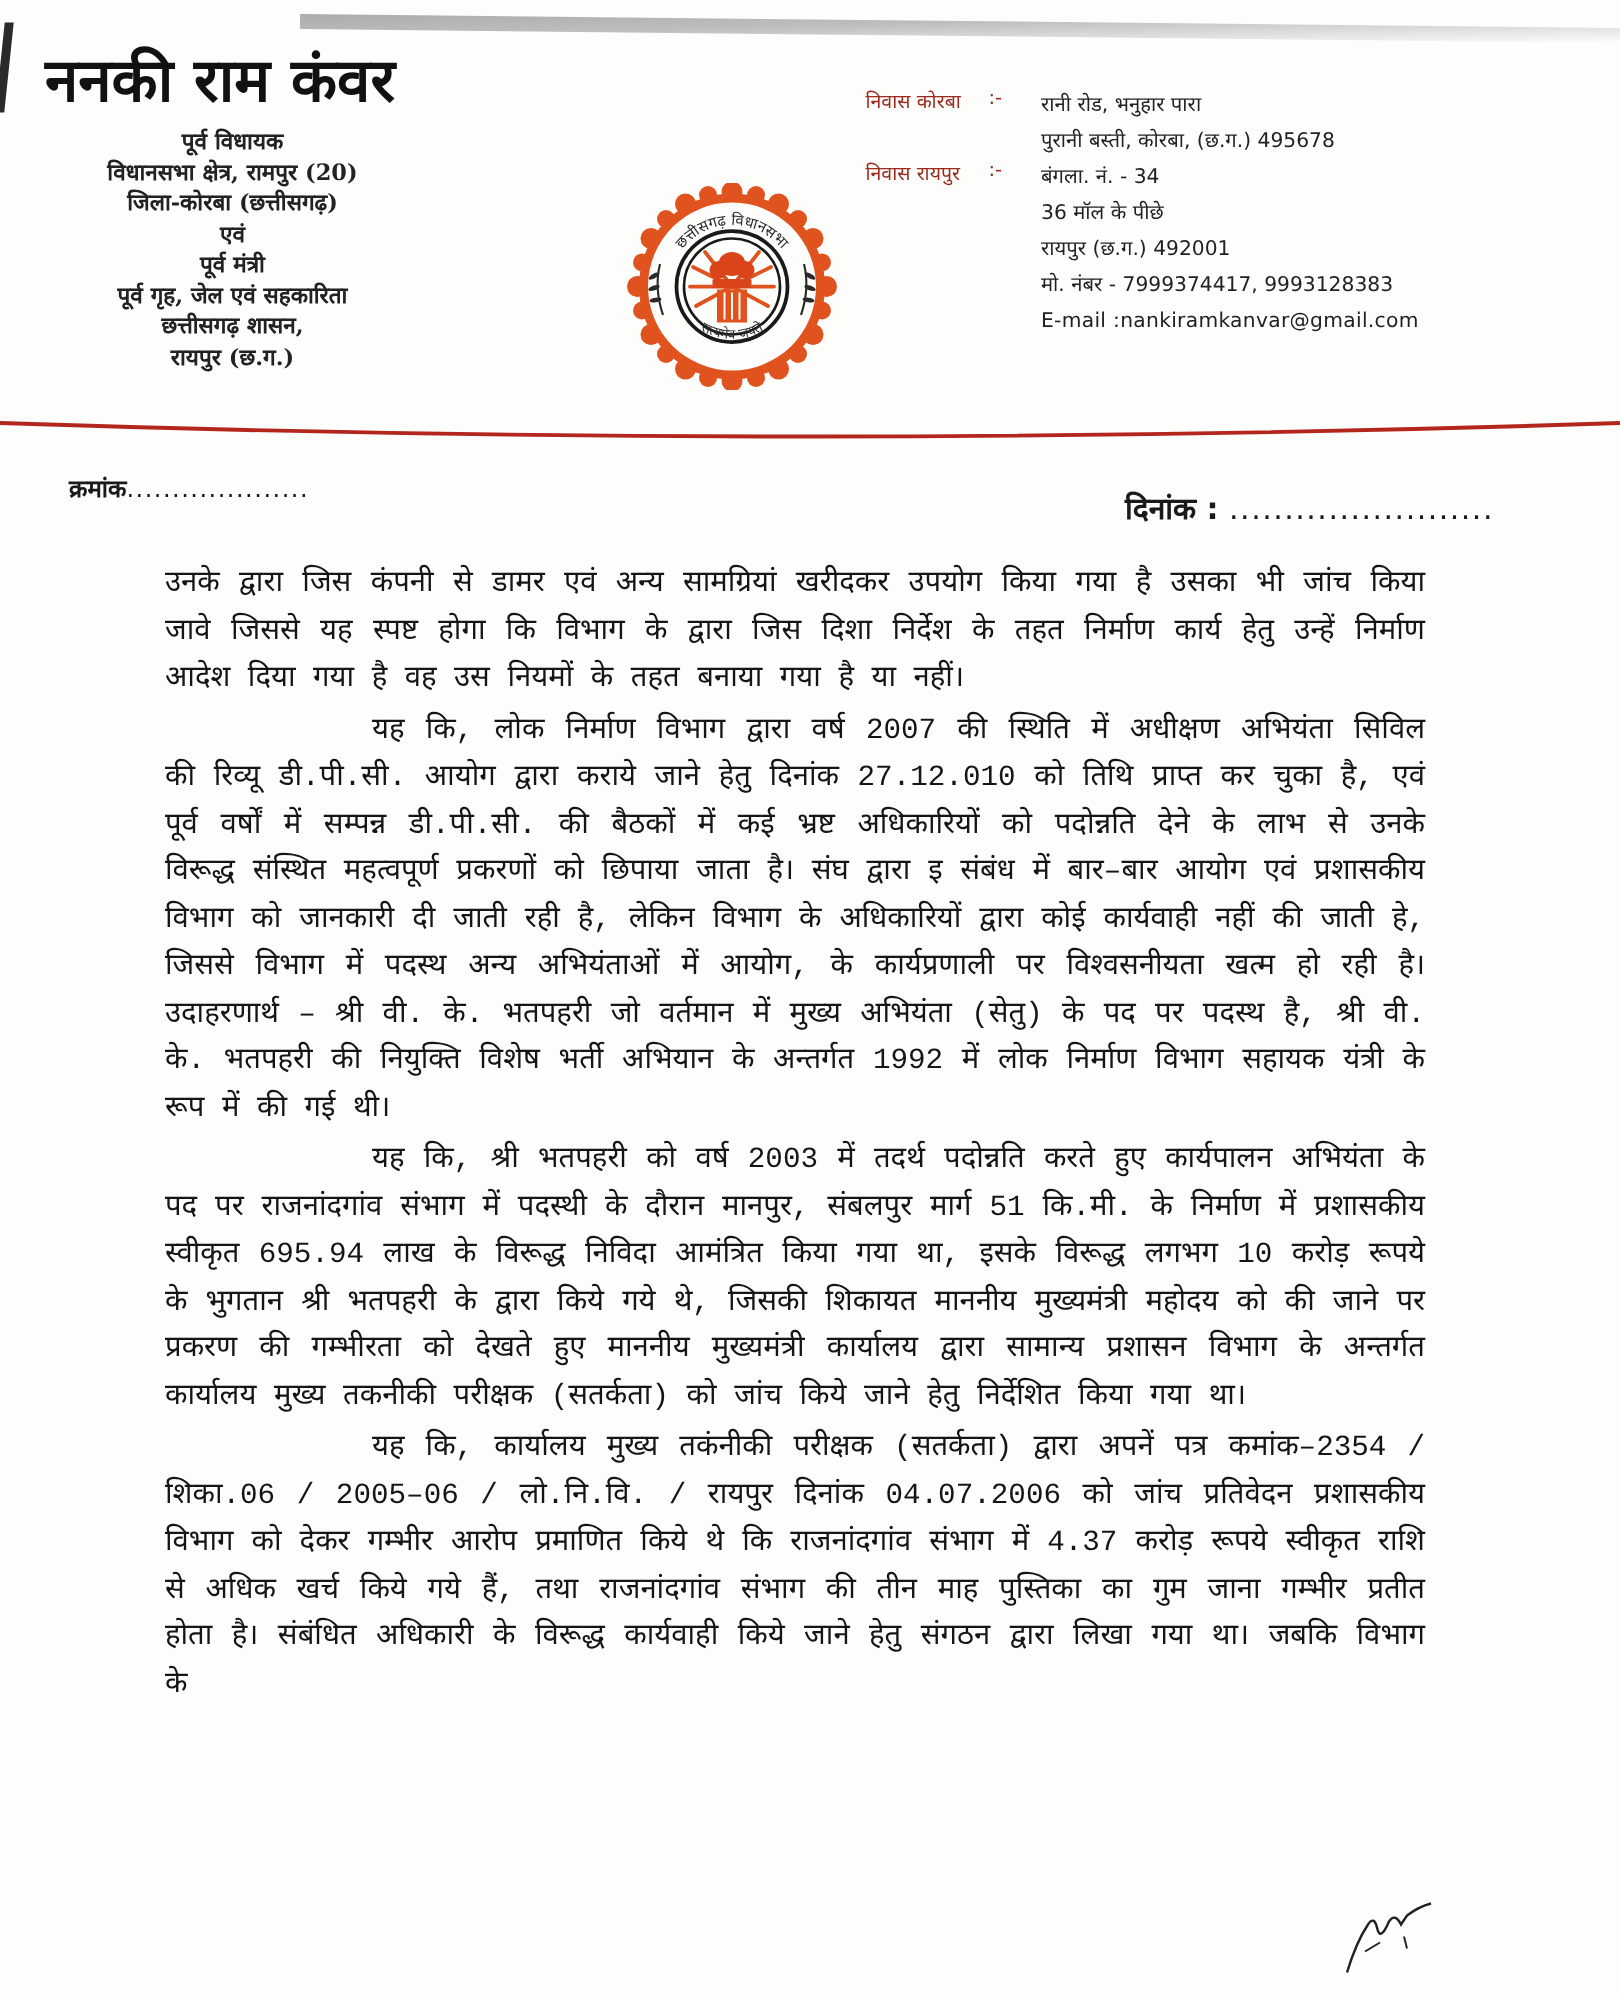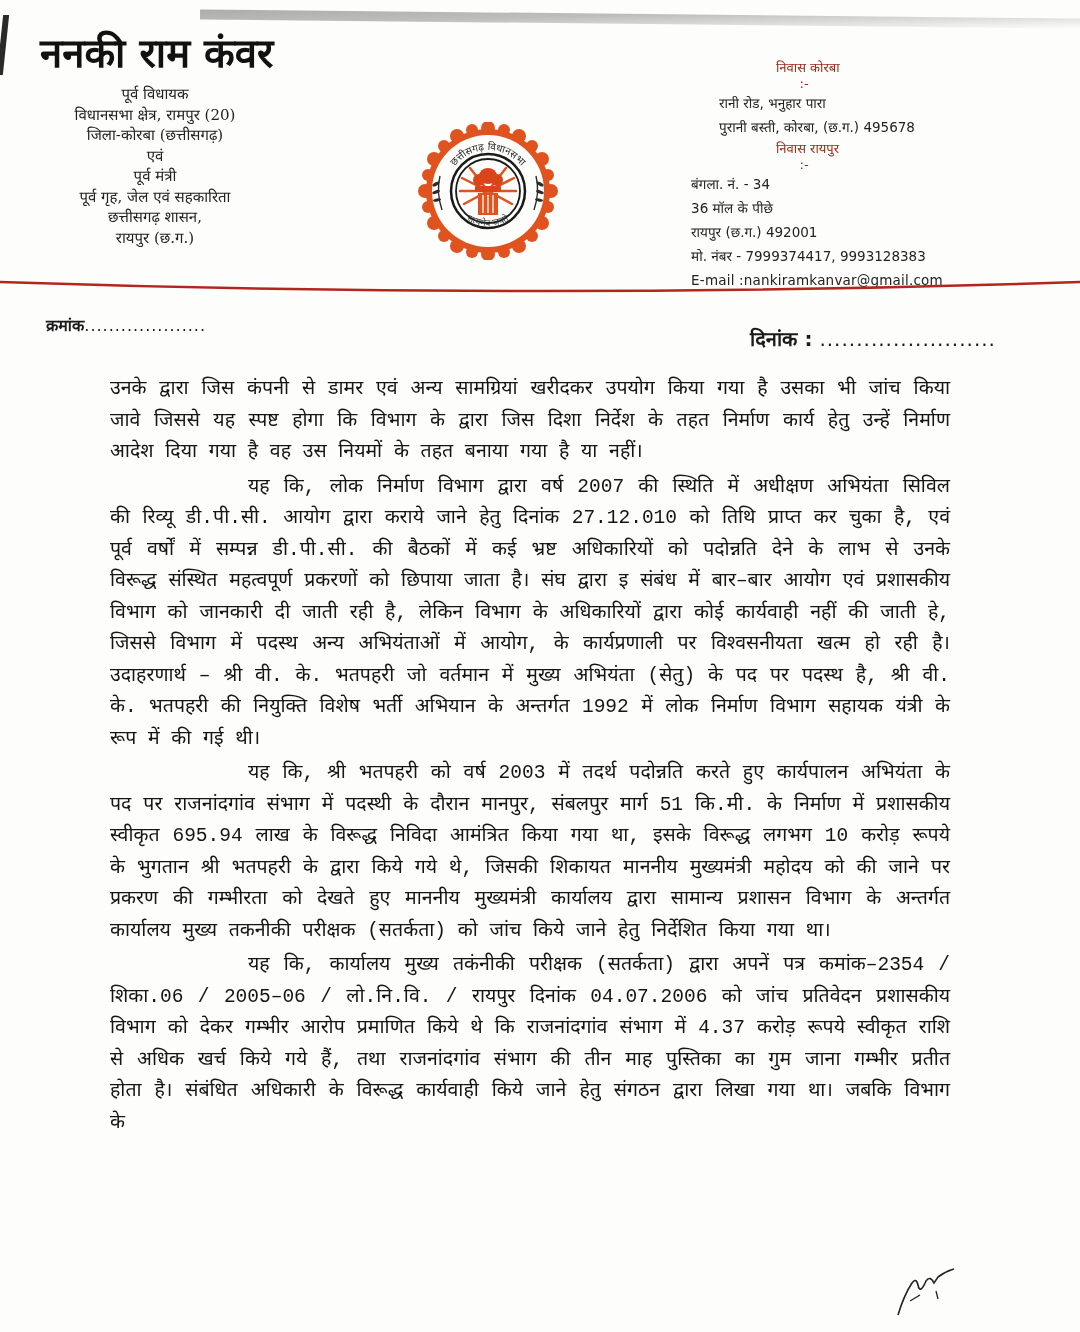--- a/index.html
+++ b/index.html
@@ -26,56 +26,56 @@
   .page-edge-left {
     position: absolute;
     left: 0; top: 15px;
     width: 6px; height: 60px;
     background: #2a2a2a;
     transform: skewX(-6deg);
   }
   
   .name-title {
     position: absolute;
-    left: 40px; top: 24px;
+    left: 30px; top: 24px;
     font-size: 40px;
     font-weight: bold;
     letter-spacing: 0px;
     color: #111;
     white-space: nowrap;
   }
   .designation-block {
     position: absolute;
     left: 30px; top: 84px;
     width: 250px;
     text-align: center;
     font-family: "DejaVu Serif", serif;
     font-size: 15px;
     line-height: 20.5px;
     color: #222;
+    font-weight: bold;
   }
   .designation-block div { white-space: nowrap; }
 
   .emblem {
     position: absolute;
     left: 418px; top: 122px;
     width: 140px; height: 138px;
   }
 
   .address-block {
     position: absolute;
     left: 577px; top: 58px;
     width: 480px;
     font-size: 13.5px;
     color: #222;
   }
   .addr-row {
     display: flex;
-    align-items: center;
-    flex-direction: column;
+    align-items: flex-start;
   }
   .addr-label {
     width: 82px;
     color: #9a2a1c;
     font-size: 13px;
     white-space: nowrap;
   }
   .addr-colon {
     width: 35px;
     color: #9a2a1c;

